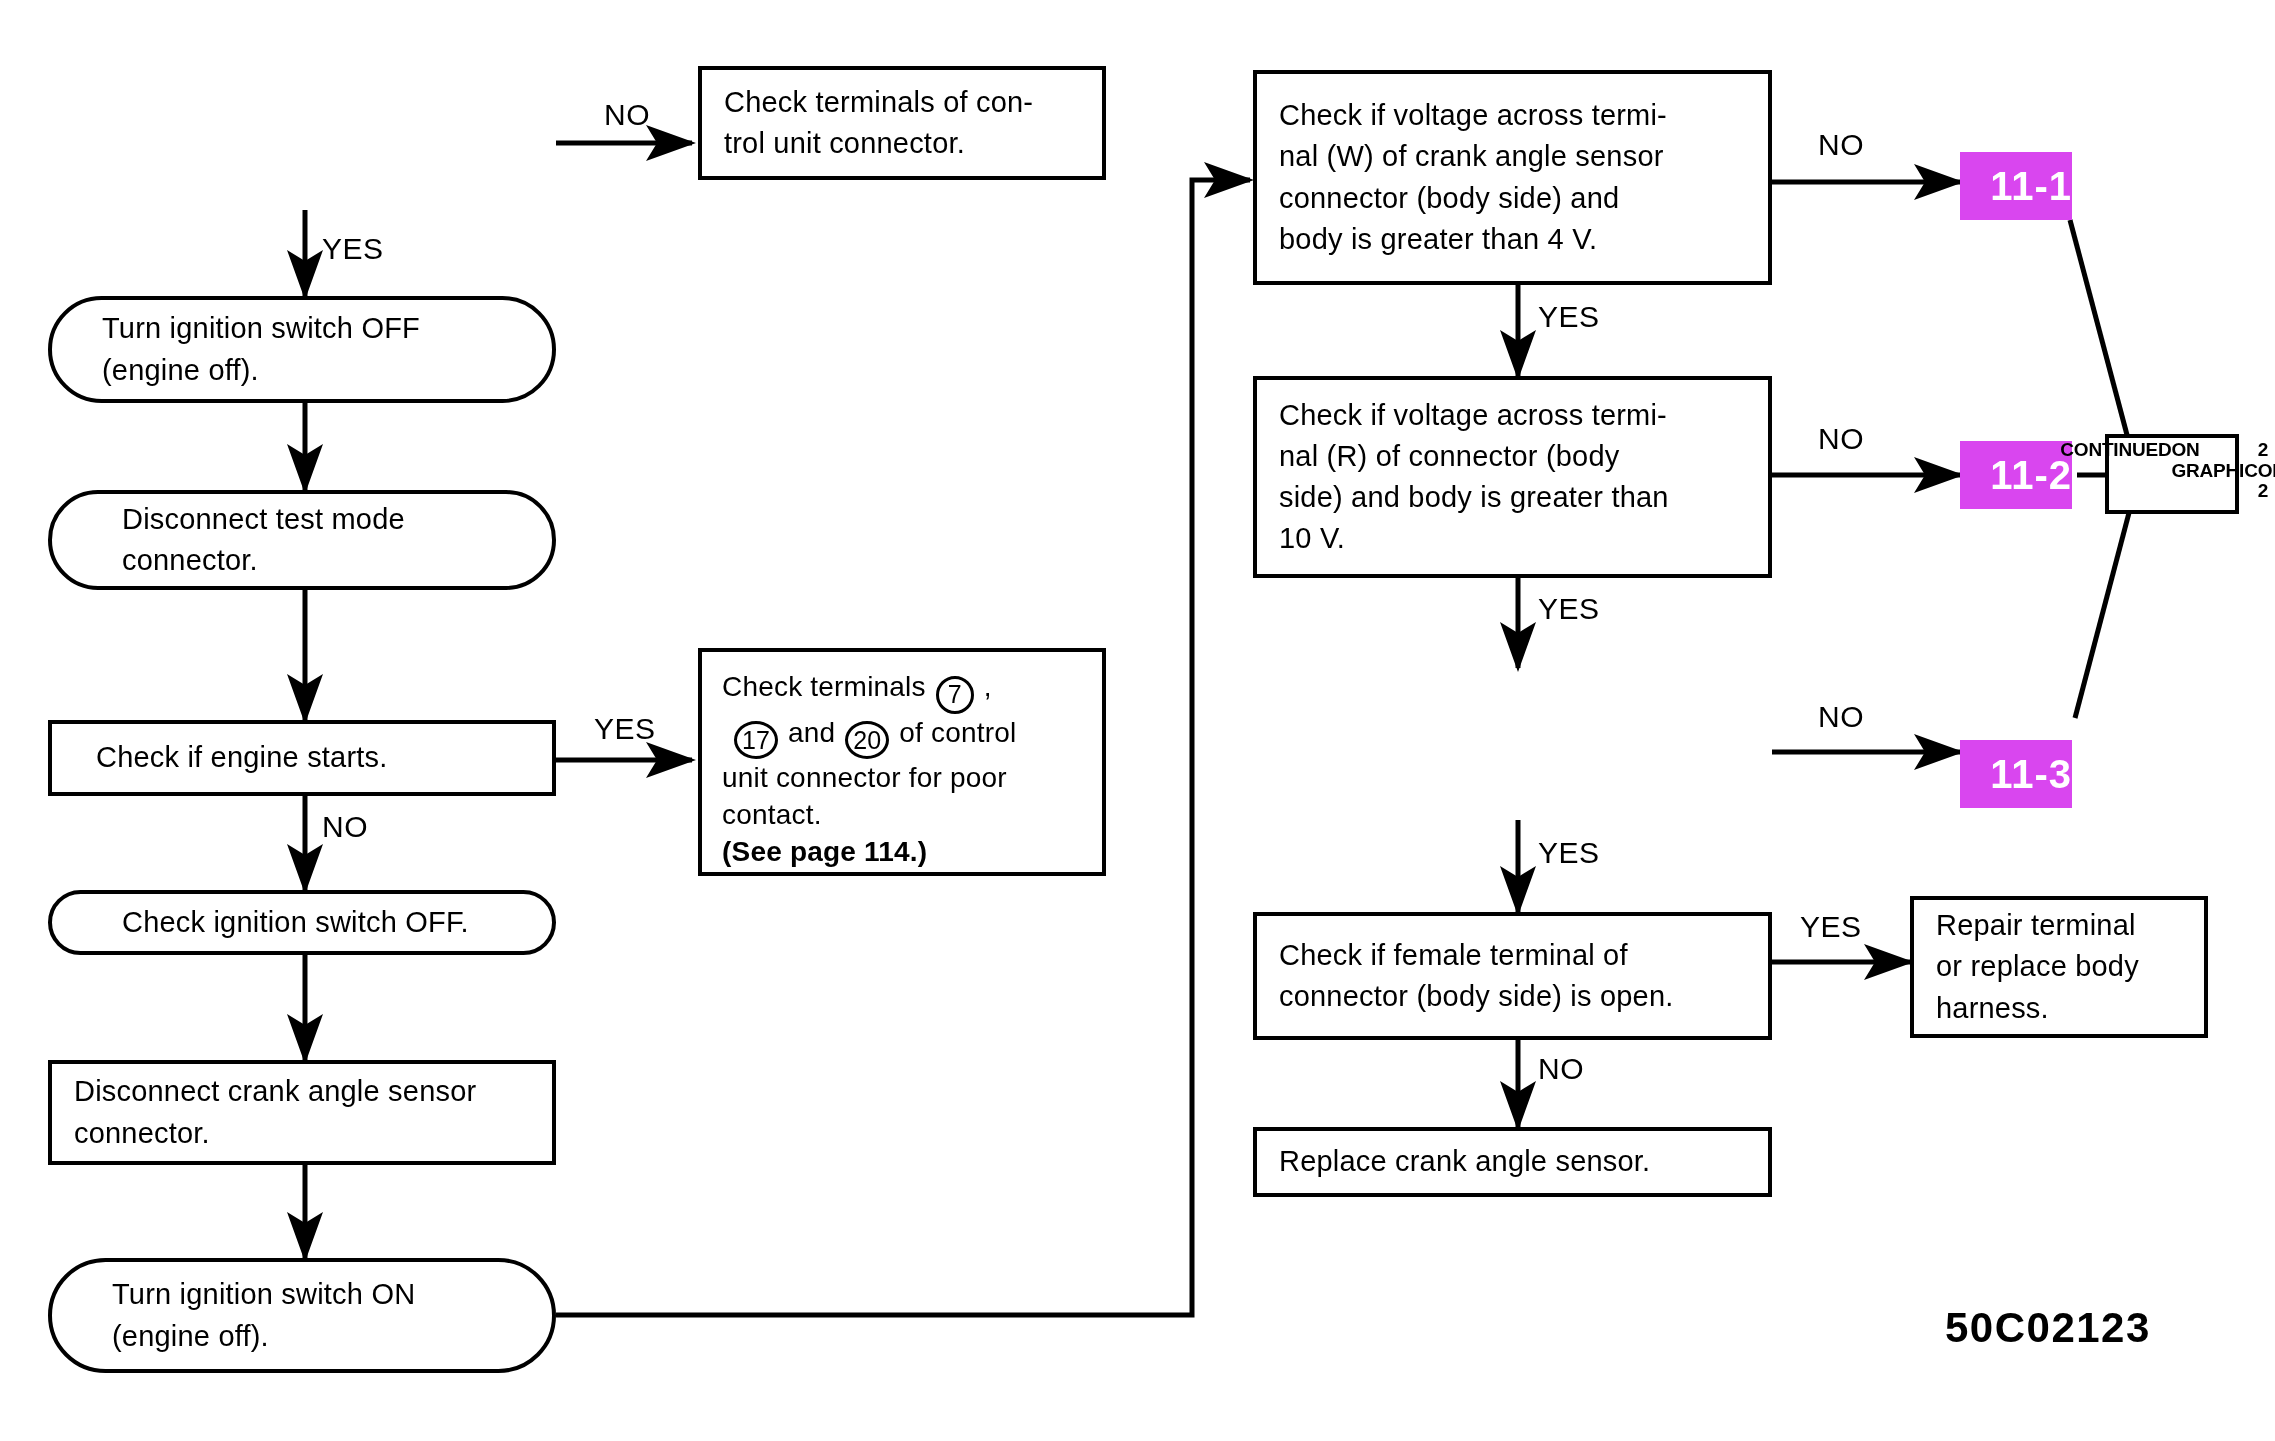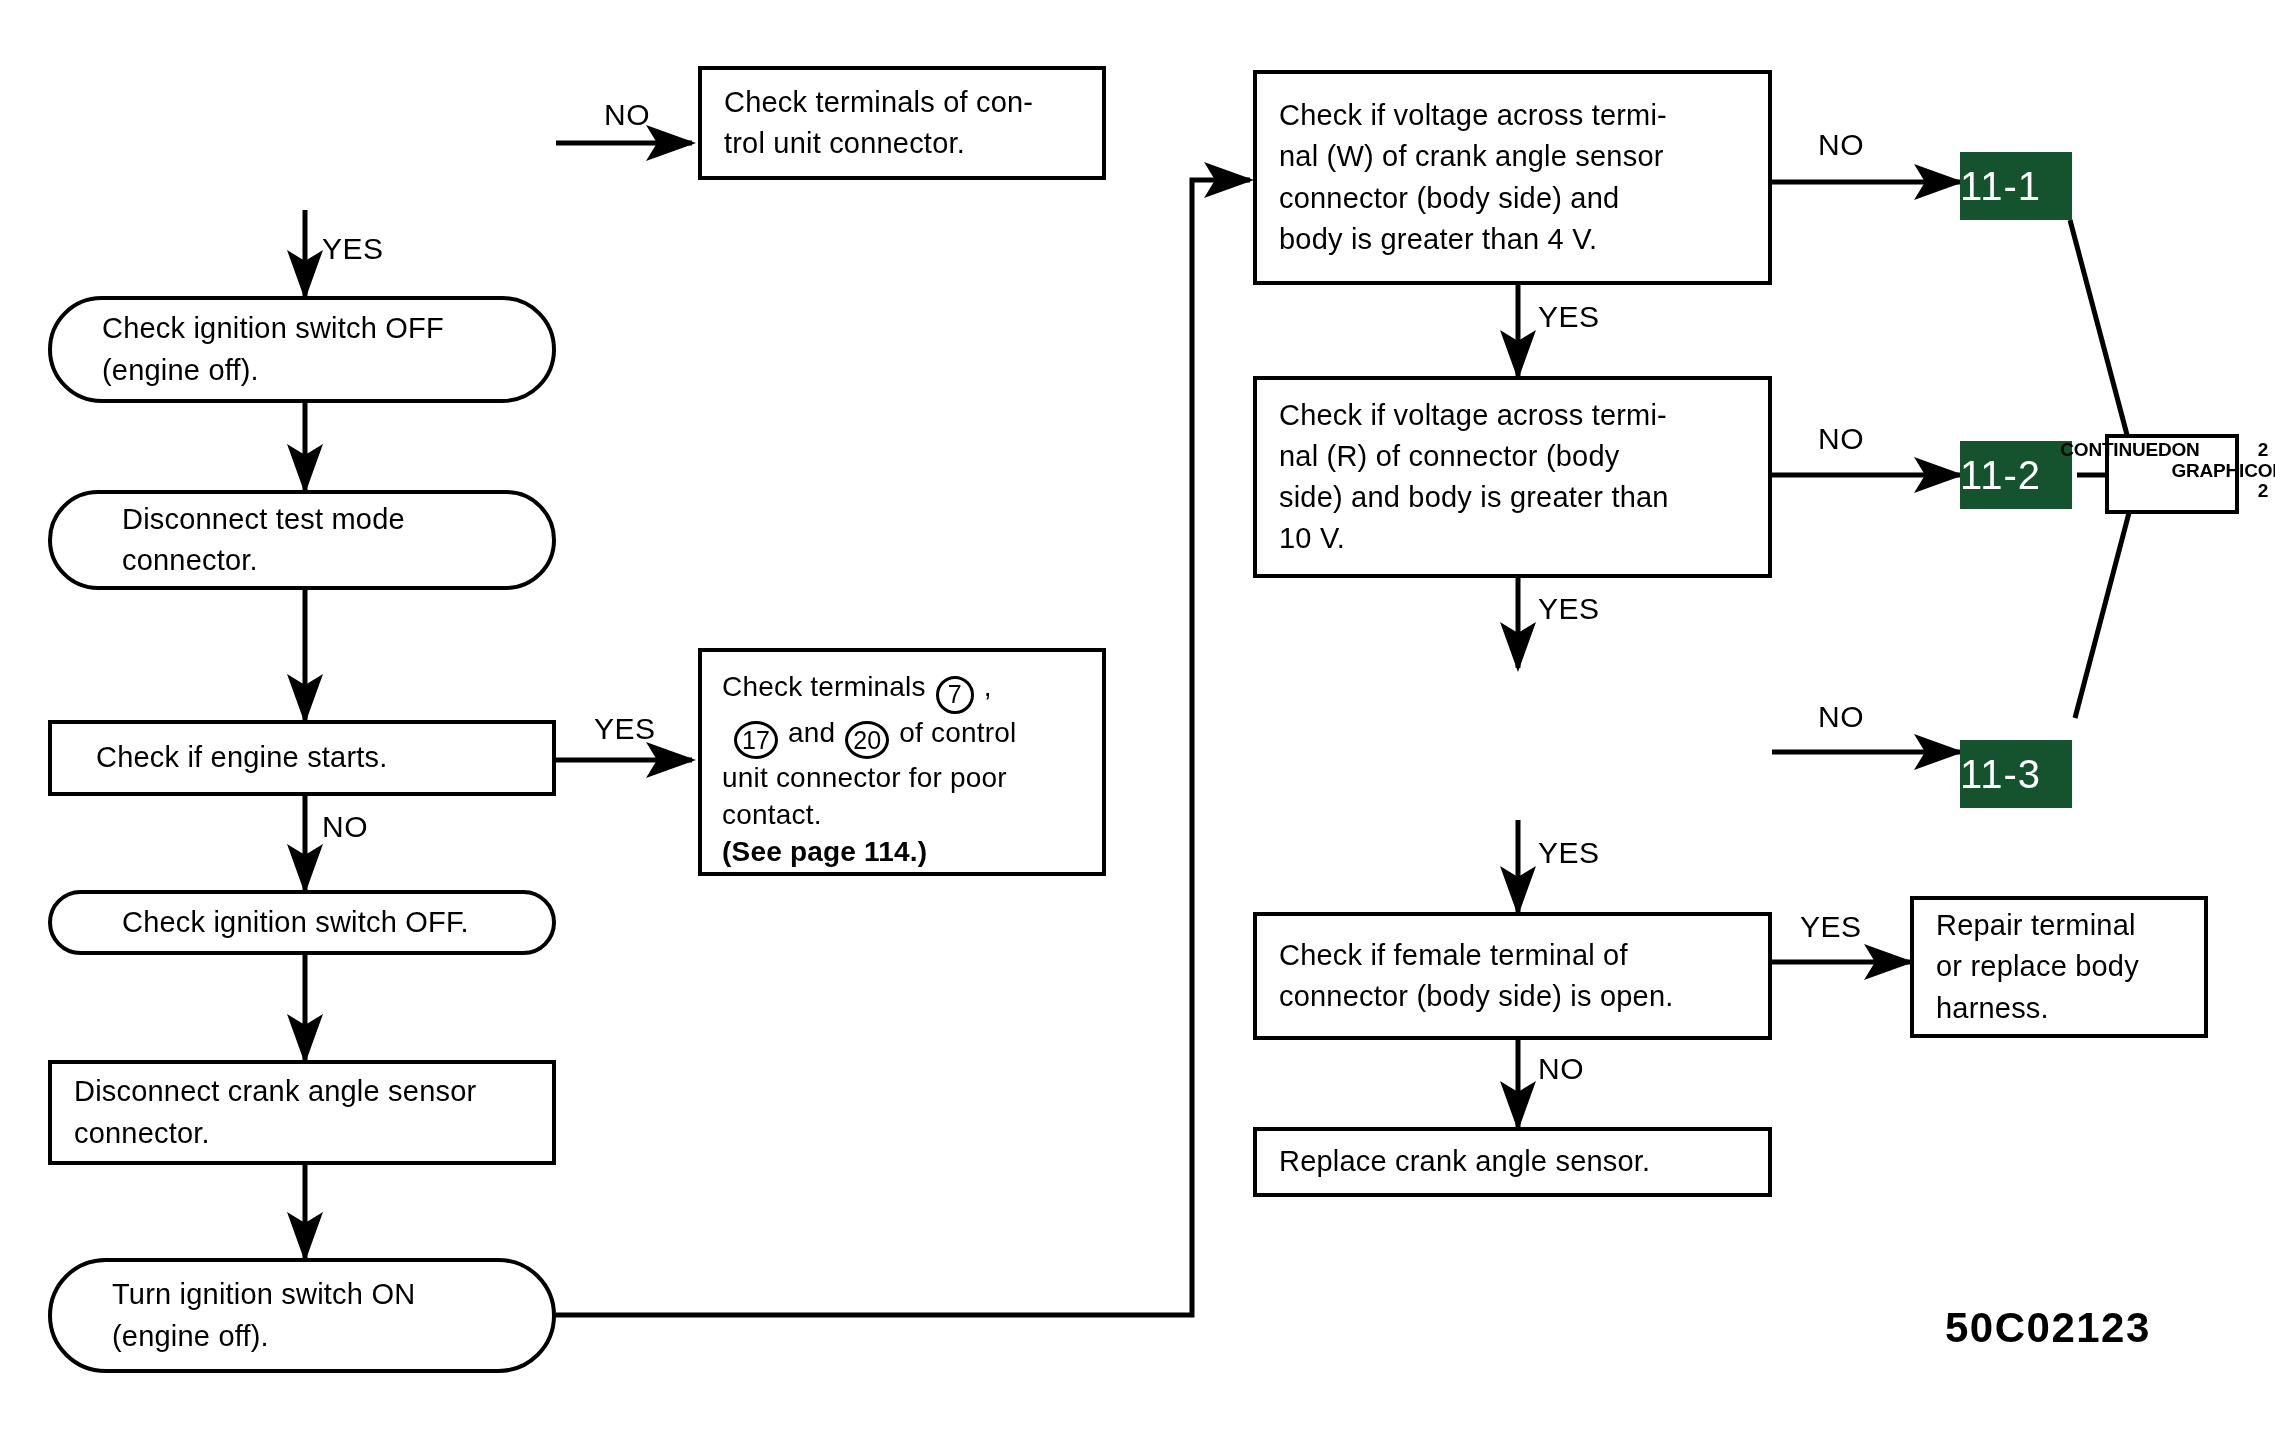--- a/index.html
+++ b/index.html
@@ -39,27 +39,27 @@
     font-weight: 400;
   }
   .node.rounded {
     border-radius: 70px;
   }
   .node .txt { display: block; white-space: pre-line; }
 
   .badge {
     position: absolute;
     box-sizing: border-box;
-    background: #14532d;
+    background: #d946ef;
     color: #fff;
     display: flex;
     align-items: center;
-    justify-content: flex-start;
+    justify-content: flex-end;
     font-size: 40px;
-    font-weight: normal;
+    font-weight: bold;
     letter-spacing: 1px;
   }
   .contbox {
     position: absolute;
     box-sizing: border-box;
     border: 4px solid #000;
     background: #fff;
     display: flex;
     flex-direction: row;
     justify-content: center;
@@ -137,21 +137,21 @@
       <path d="M1772,962 L1910,962" marker-end="url(#ah)"></path>
 
       <path d="M2070,220 L2135,465"></path>
       <path d="M2077,475 L2105,475"></path>
       <path d="M2135,490 L2075,718"></path>
     </g>
   </svg>
 
 
   <div class="node rounded" style="left:48px; top:296px; width:508px; height:107px;">
-    <span class="txt" style="padding-left:28px;">Check ignition switch OFF
+    <span class="txt" style="padding-left:28px;">Turn ignition switch OFF
 (engine off).</span>
   </div>
 
   <div class="node rounded" style="left:48px; top:490px; width:508px; height:100px;">
     <span class="txt" style="padding-left:48px;">Disconnect test mode
 connector.</span>
   </div>
 
   <div class="node" style="left:48px; top:720px; width:508px; height:76px;">
     <span class="txt" style="padding-left:22px;">Check if engine starts.</span>

